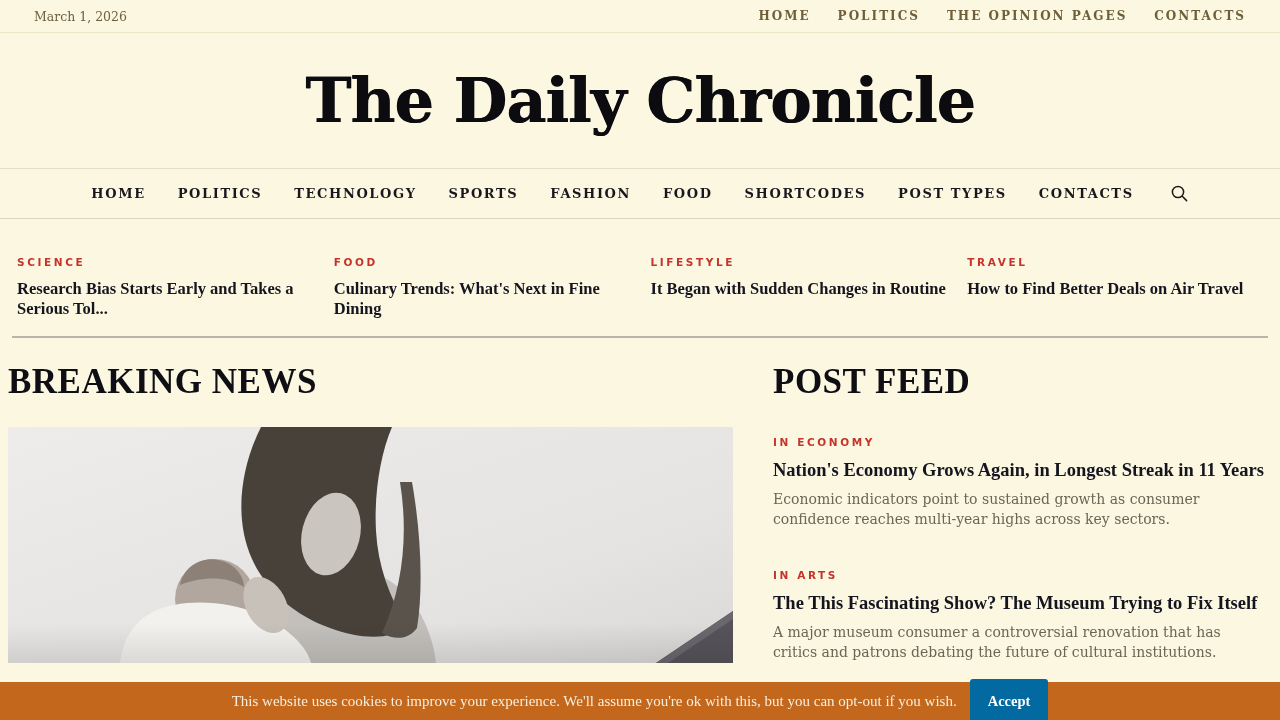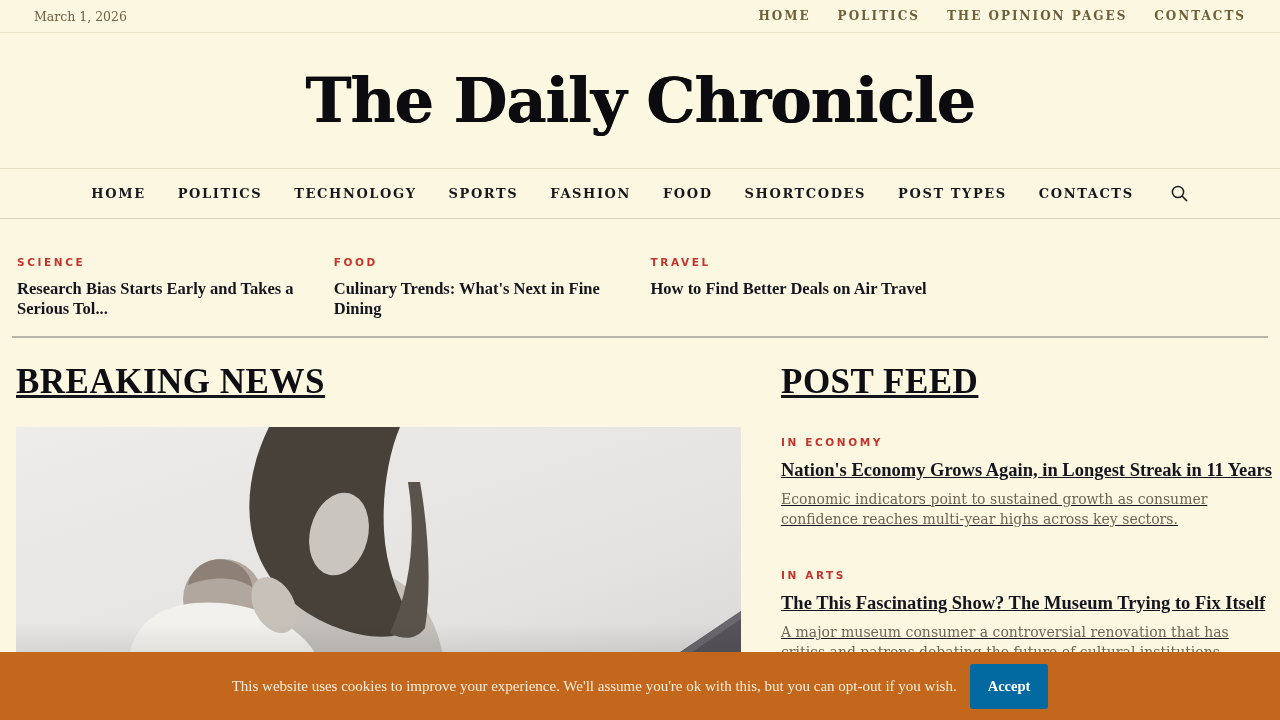--- a/index.html
+++ b/index.html
@@ -110,22 +110,21 @@
     height: 2px;
     background: #b9b5aa;
     margin: 0 12px;
   }
 
   
   .main {
     display: grid;
     grid-template-columns: 725px 1fr;
     gap: 40px;
-    padding: 0 16px;
-    text-decoration: underline;
+    padding: 0 8px;
   }
   .section-heading {
     margin-top: 24px;
     font-family: "Liberation Serif", serif;
     font-size: 35px;
     font-weight: bold;
     letter-spacing: 0.5px;
     color: #0e0e14;
   }
   .hero-photo {
@@ -156,21 +155,21 @@
     font-size: 14px;
     line-height: 1.43;
     color: #6e6555;
     max-width: 470px;
   }
 
   
   .cookiebar {
     position: absolute;
     left: 0; right: 0; bottom: 0;
-    height: 68px;
+    height: 38px;
     background: #c2671c;
     display: flex;
     align-items: center;
     justify-content: center;
     gap: 13px;
     z-index: 20;
   }
   .cookie-message {
     font-family: "Liberation Serif", serif;
     font-size: 15px;
@@ -226,20 +225,24 @@
 <section class="teasers">
   <div>
     <a href="#" class="kicker">SCIENCE</a>
     <a href="#" class="teaser-title">Research Bias Starts Early and Takes a Serious Tol...</a>
   </div>
   <div>
     <a href="#" class="kicker">FOOD</a>
     <a href="#" class="teaser-title">Culinary Trends: What's Next in Fine Dining</a>
   </div>
   <div>
+    <a href="#" class="kicker">LIFESTYLE</a>
+    <a href="#" class="teaser-title">It Began with Sudden Changes in Routine</a>
+  </div>
+  <div>
     <a href="#" class="kicker">TRAVEL</a>
     <a href="#" class="teaser-title">How to Find Better Deals on Air Travel</a>
   </div>
 </section>
 
 <div class="divider"></div>
 
 <main class="main">
 
   <section>

